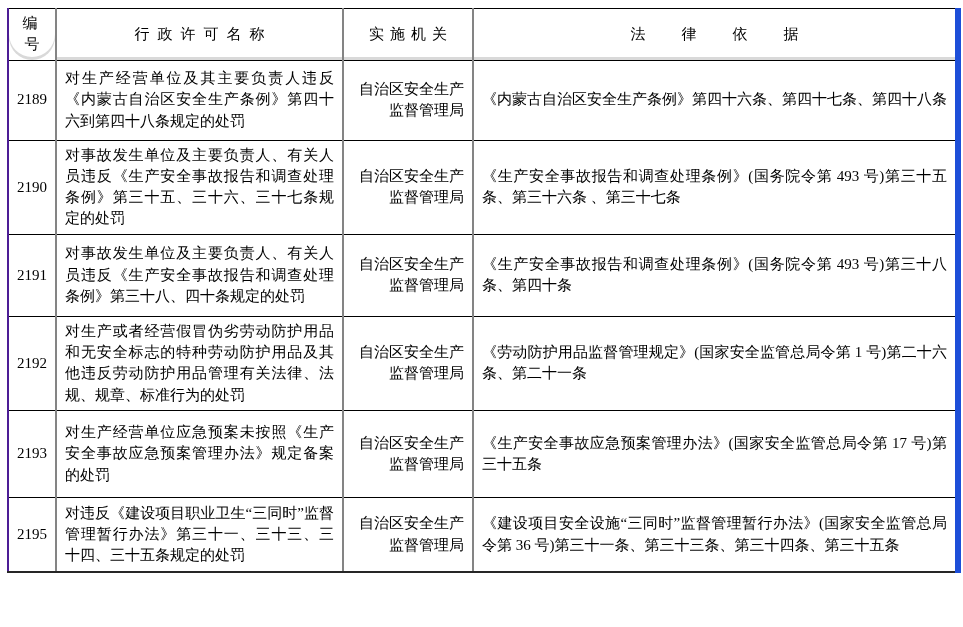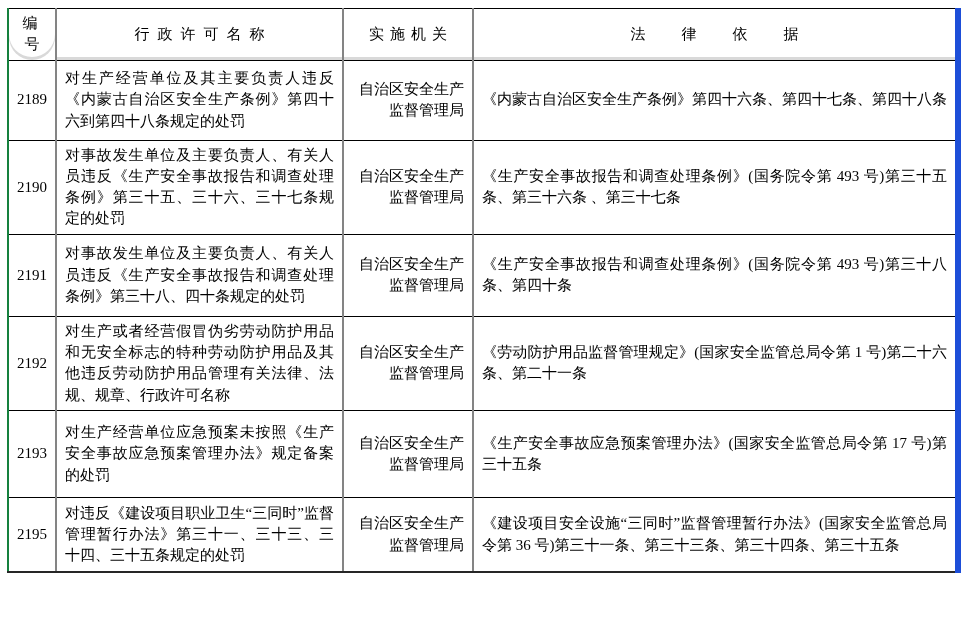--- a/index.html
+++ b/index.html
@@ -36,21 +36,21 @@
     border-left: 2px solid #848484;
     border-right: 2px solid #848484;
     font-size: 15px;
     line-height: 1.42;
     font-weight: normal;
     padding: 4px 8px;
     vertical-align: middle;
     overflow: hidden;
   }
   
-  table.permits th:first-child, table.permits td:first-child { border-left: 2px solid #15803d; border-radius: 23px; }
+  table.permits th:first-child, table.permits td:first-child { border-left: 2px solid #4c1d95; border-radius: 23px; }
   table.permits th:last-child,  table.permits td:last-child  { border-right: 6px solid #1d4ed8; }
   thead th { border-top: 2px solid #262626; height: 31px; padding: 2px 4px; text-align: center; }
   thead th { border-bottom: 2px solid #4c4c4c; box-shadow: inset 0 -3px 0 #d9d9d9; }
   tbody tr:last-child td { border-bottom: 2px solid #262626; }
 
   
   .ls-xs { letter-spacing: 4px;  margin-right: -4px;  }
   .ls-sm { letter-spacing: 6px;  margin-right: -6px;  }
   .ls-md { letter-spacing: 8px;  margin-right: -8px;  }
   .ls-lg { letter-spacing: 36px; margin-right: -36px; }
@@ -116,21 +116,21 @@
         <td class="legal">《生产安全事故报告和调查处理条例》(国务院令第 493 号)第三十五条、第三十六条 、第三十七条</td>
       </tr>
       <tr>
         <td class="num">2191</td>
         <td class="name">对事故发生单位及主要负责人、有关人员违反《生产安全事故报告和调查处理条例》第三十八、四十条规定的处罚</td>
         <td class="agency">自治区安全生产监督管理局</td>
         <td class="legal">《生产安全事故报告和调查处理条例》(国务院令第 493 号)第三十八条、第四十条</td>
       </tr>
       <tr>
         <td class="num">2192</td>
-        <td class="name">对生产或者经营假冒伪劣劳动防护用品和无安全标志的特种劳动防护用品及其他违反劳动防护用品管理有关法律、法规、规章、行政许可名称</td>
+        <td class="name">对生产或者经营假冒伪劣劳动防护用品和无安全标志的特种劳动防护用品及其他违反劳动防护用品管理有关法律、法规、规章、标准行为的处罚</td>
         <td class="agency">自治区安全生产监督管理局</td>
         <td class="legal">《劳动防护用品监督管理规定》(国家安全监管总局令第 1 号)第二十六条、第二十一条</td>
       </tr>
       <tr>
         <td class="num">2193</td>
         <td class="name">对生产经营单位应急预案未按照《生产安全事故应急预案管理办法》规定备案的处罚</td>
         <td class="agency">自治区安全生产监督管理局</td>
         <td class="legal">《生产安全事故应急预案管理办法》(国家安全监管总局令第 17 号)第三十五条</td>
       </tr>
       <tr>

